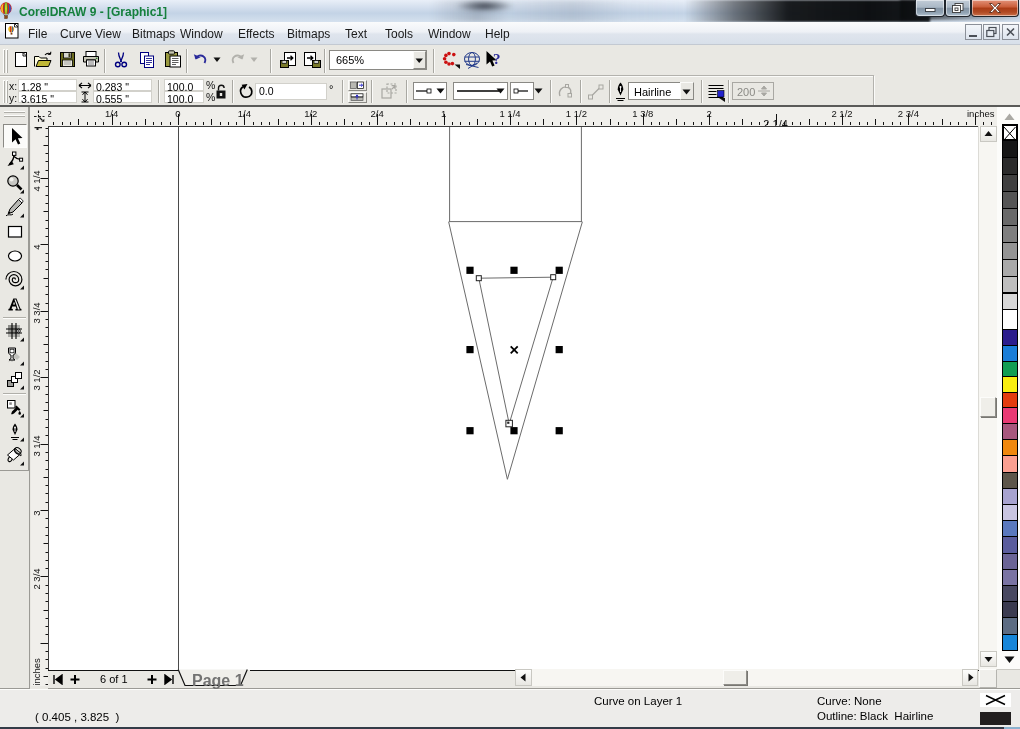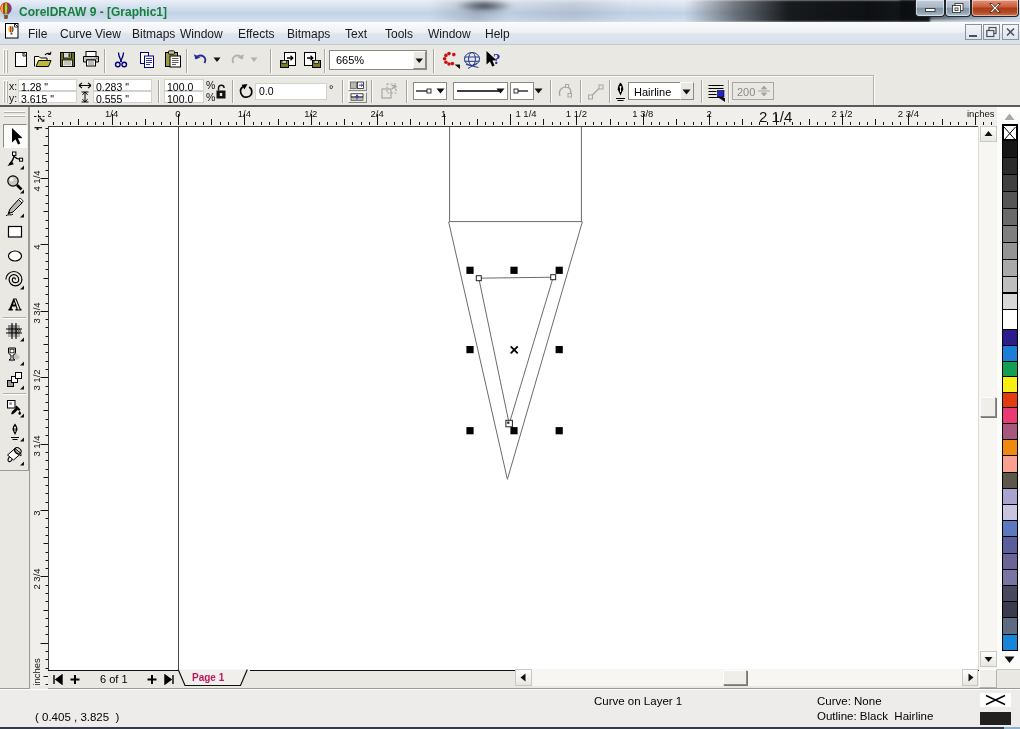--- a/index.html
+++ b/index.html
@@ -438,25 +438,25 @@
       <rect x="943" y="15" width="1" height="3" fill="#111"></rect>
     </svg>
 <div style="position:absolute;left:48px;top:107px;width:948px;height:19px;overflow:hidden">
 <div style="position:absolute;left:-2.8000000000000114px;top:2px;font-size:9.5px;color:#111;white-space:nowrap;line-height:1;transform:translateX(-50%);">1/2</div>
 <div style="position:absolute;left:63.599999999999994px;top:2px;font-size:9.5px;color:#111;white-space:nowrap;line-height:1;transform:translateX(-50%);">1/4</div>
 <div style="position:absolute;left:130.0px;top:2px;font-size:9.5px;color:#111;white-space:nowrap;line-height:1;transform:translateX(-50%);">0</div>
 <div style="position:absolute;left:196.4px;top:2px;font-size:9.5px;color:#111;white-space:nowrap;line-height:1;transform:translateX(-50%);">1/4</div>
 <div style="position:absolute;left:262.8px;top:2px;font-size:9.5px;color:#111;white-space:nowrap;line-height:1;transform:translateX(-50%);">1/2</div>
 <div style="position:absolute;left:329.20000000000005px;top:2px;font-size:9.5px;color:#111;white-space:nowrap;line-height:1;transform:translateX(-50%);">2/4</div>
 <div style="position:absolute;left:395.6px;top:2px;font-size:9.5px;color:#111;white-space:nowrap;line-height:1;transform:translateX(-50%);">1</div>
-<div style="position:absolute;left:462.0px;top:2px;font-size:9.5px;color:#111;white-space:nowrap;line-height:1;transform:translateX(-50%);margin-left:16px;">1 1/4</div>
+<div style="position:absolute;left:462.0px;top:2px;font-size:9.5px;color:#111;white-space:nowrap;line-height:1;transform:translateX(-50%);">1 1/4</div>
 <div style="position:absolute;left:528.4000000000001px;top:2px;font-size:9.5px;color:#111;white-space:nowrap;line-height:1;transform:translateX(-50%);">1 1/2</div>
 <div style="position:absolute;left:594.8000000000001px;top:2px;font-size:9.5px;color:#111;white-space:nowrap;line-height:1;transform:translateX(-50%);">1 3/8</div>
 <div style="position:absolute;left:661.2px;top:2px;font-size:9.5px;color:#111;white-space:nowrap;line-height:1;transform:translateX(-50%);">2</div>
-<div style="position:absolute;left:727.6px;top:2px;font-size:15px;color:#111;white-space:nowrap;line-height:1;transform:translateX(-50%);">2 1/4</div>
+<div style="position:absolute;left:727.6px;top:12px;font-size:11px;color:#111;white-space:nowrap;line-height:1;transform:translateX(-50%);">2 1/4</div>
 <div style="position:absolute;left:794.0px;top:2px;font-size:9.5px;color:#111;white-space:nowrap;line-height:1;transform:translateX(-50%);">2 1/2</div>
 <div style="position:absolute;left:860.4000000000001px;top:2px;font-size:9.5px;color:#111;white-space:nowrap;line-height:1;transform:translateX(-50%);">2 3/4</div>
 <div style="position:absolute;left:919px;top:2px;font-size:9.5px;color:#111;line-height:1;">inches</div>
 </div>
 <div style="position:absolute;left:31px;top:126px;width:17px;height:560px;box-sizing:border-box;background:#f0efeb;"></div>
 <svg style="position:absolute;left:31px;top:126px" width="17" height="560" viewBox="0 0 17 560">
       <rect x="14.5" y="-6" width="2.5" height="1" fill="#111"></rect>
       <rect x="14.5" y="2" width="2.5" height="1" fill="#111"></rect>
       <rect x="14.5" y="10" width="2.5" height="1" fill="#111"></rect>
       <rect x="12.5" y="19" width="4.5" height="1" fill="#111"></rect>
@@ -723,21 +723,21 @@
 <div style="position:absolute;left:100px;top:674px;font-size:11px;color:#000;font-weight:normal;white-space:nowrap;line-height:1;">6 of 1</div>
 <svg style="position:absolute;left:146px;top:674px" width="12" height="11" viewBox="0 0 12 11">
       <path d="M6 1 V10 M1.5 5.5 H10.5" stroke="#000" stroke-width="2"></path>
     </svg>
 <svg style="position:absolute;left:163px;top:674px" width="12" height="11" viewBox="0 0 12 11">
       <path d="M10 1 V10 M2 1 L8 5.5 L2 10 Z" stroke="#000" stroke-width="1.4" fill="#000"></path>
     </svg>
 <svg style="position:absolute;left:170px;top:669px" width="90" height="20" viewBox="0 0 90 20">
       <path d="M8.2 0.5 L15 16.5 L70.5 16.5 L77.3 0.5" fill="#f0efeb" stroke="#111" stroke-width="1.2"></path>
     </svg>
-<div style="position:absolute;left:192px;top:673px;font-size:10px;color:#be185d;font-weight:bold;white-space:nowrap;line-height:1;">Page 1</div>
+<div style="position:absolute;left:192px;top:673px;font-size:16px;color:#737373;font-weight:bold;white-space:nowrap;line-height:1;">Page 1</div>
 <div style="position:absolute;left:515px;top:669px;width:463px;height:17px;box-sizing:border-box;background:#f7f6f2;"></div>
 <div style="position:absolute;left:515px;top:669px;width:17px;height:17px;box-sizing:border-box;background:linear-gradient(180deg,#fdfdfc,#e8e7e2);border:1px solid #c9c8c2;"><svg width="15" height="15" viewBox="0 0 15 15">
         <path d="M4.5 7.5 L9.5 3.5 L9.5 11.5 Z" fill="#111"></path>
       </svg></div>
 <div style="position:absolute;left:962px;top:669px;width:16px;height:17px;box-sizing:border-box;background:linear-gradient(180deg,#fdfdfc,#e8e7e2);border:1px solid #c9c8c2;"><svg width="15" height="15" viewBox="0 0 15 15">
         <path d="M10.5 7.5 L5.5 3.5 L5.5 11.5 Z" fill="#111"></path>
       </svg></div>
 <div style="position:absolute;left:723px;top:670px;width:24px;height:15px;box-sizing:border-box;background:#efeee9;border:1px solid #8e8d88;border-top-color:#fcfcfa;border-left-color:#fcfcfa;box-shadow:1px 1px 0 #787772;"></div>
 <div style="position:absolute;left:979px;top:669px;width:18px;height:19px;box-sizing:border-box;background:#f0efeb;border:1px solid #b5b4af;border-top-color:#fdfdfb;border-left-color:#fdfdfb;"></div>
 <div style="position:absolute;left:0px;top:689px;width:1020px;height:38px;box-sizing:border-box;background:#edecea;border-top:1px solid #fdfdfb;"></div>

